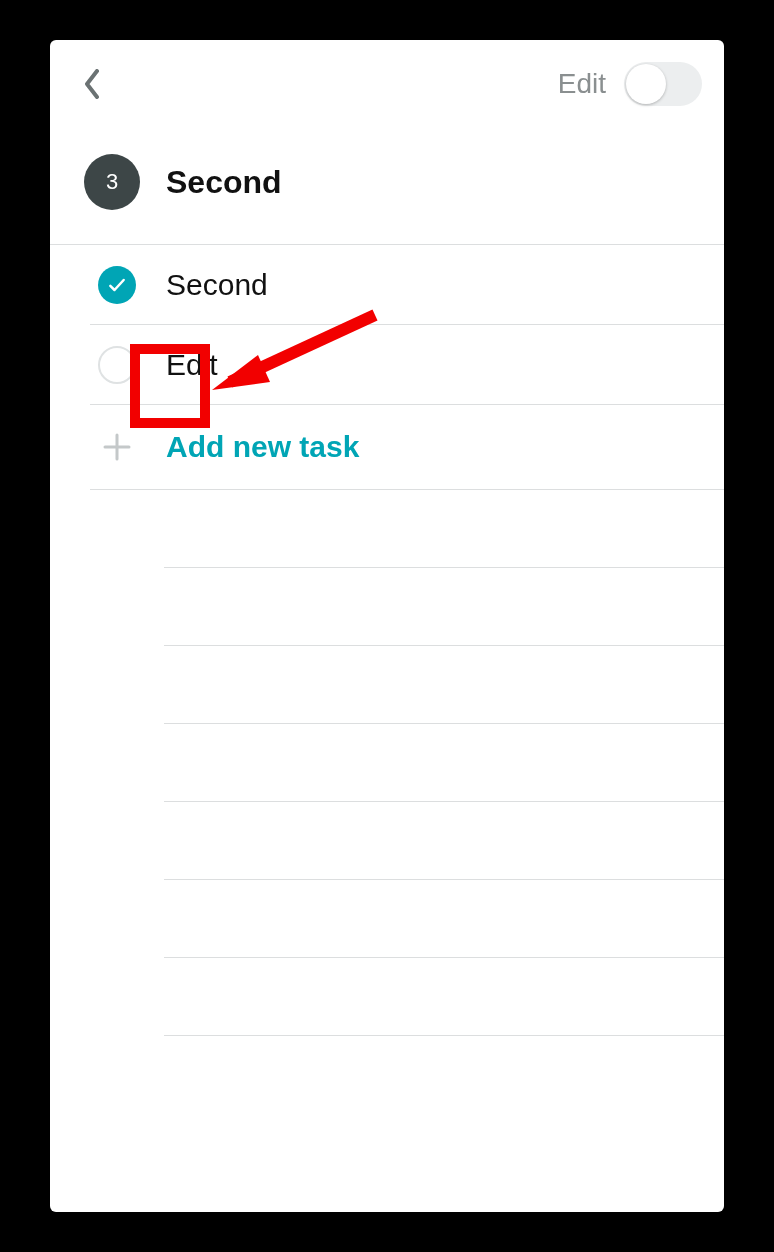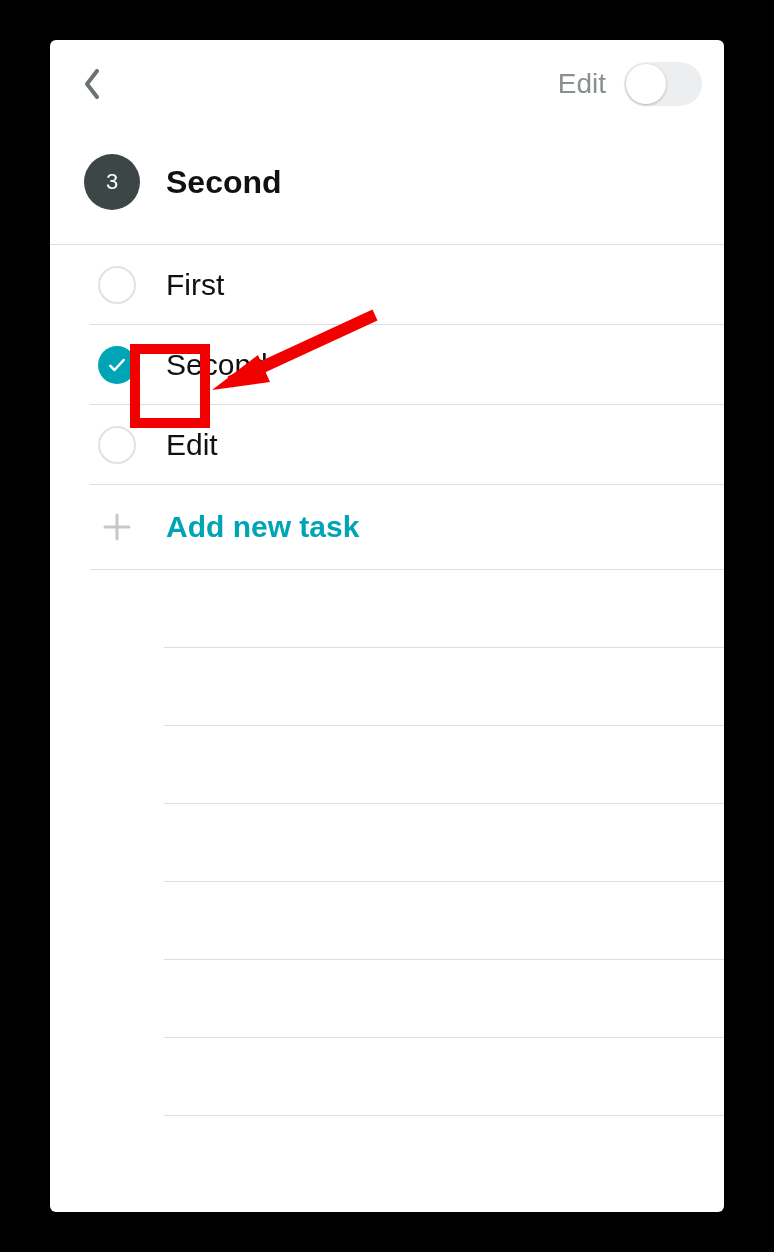--- a/index.html
+++ b/index.html
@@ -140,24 +140,20 @@
 
   <div class="title-row">
     <div class="count-badge">
       <span>3</span>
     </div>
     <div class="title">Second</div>
   </div>
 
   <div class="list">
 
-    <div class="row">
-      <div class="chk unchecked"></div>
-      <div class="label">First</div>
-    </div>
 
     <div class="row">
       <div class="chk checked">
         <svg viewBox="0 0 24 24">
           <polyline points="4,13 9,18 20,6" fill="none" stroke="currentColor" stroke-width="3" stroke-linecap="round" stroke-linejoin="round"></polyline>
         </svg>
       </div>
       <div class="label">Second</div>
     </div>
 

